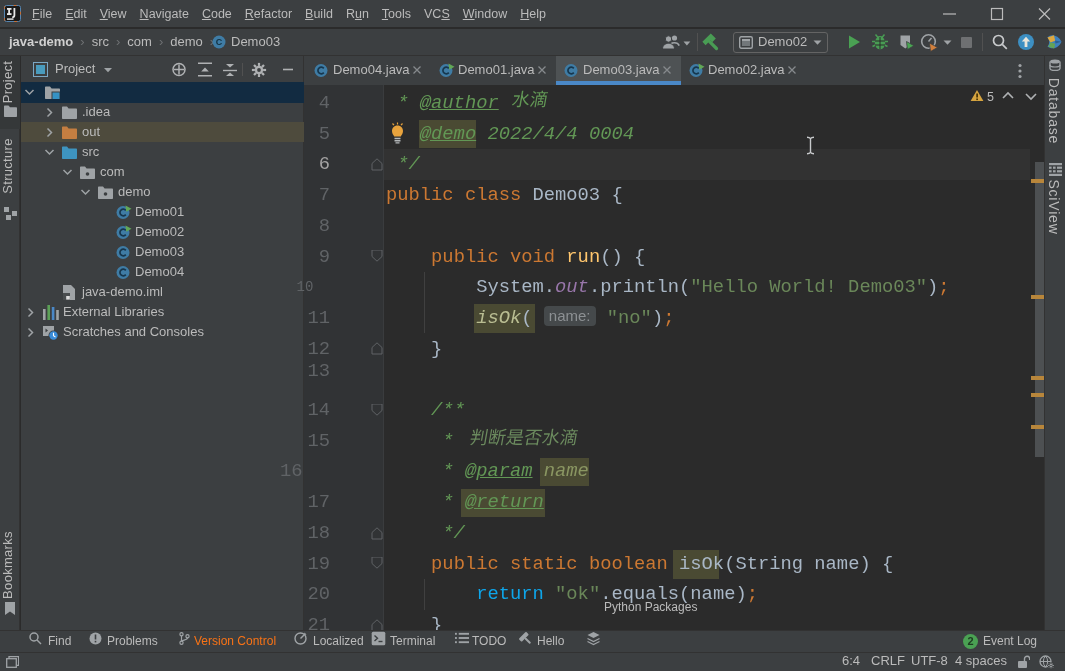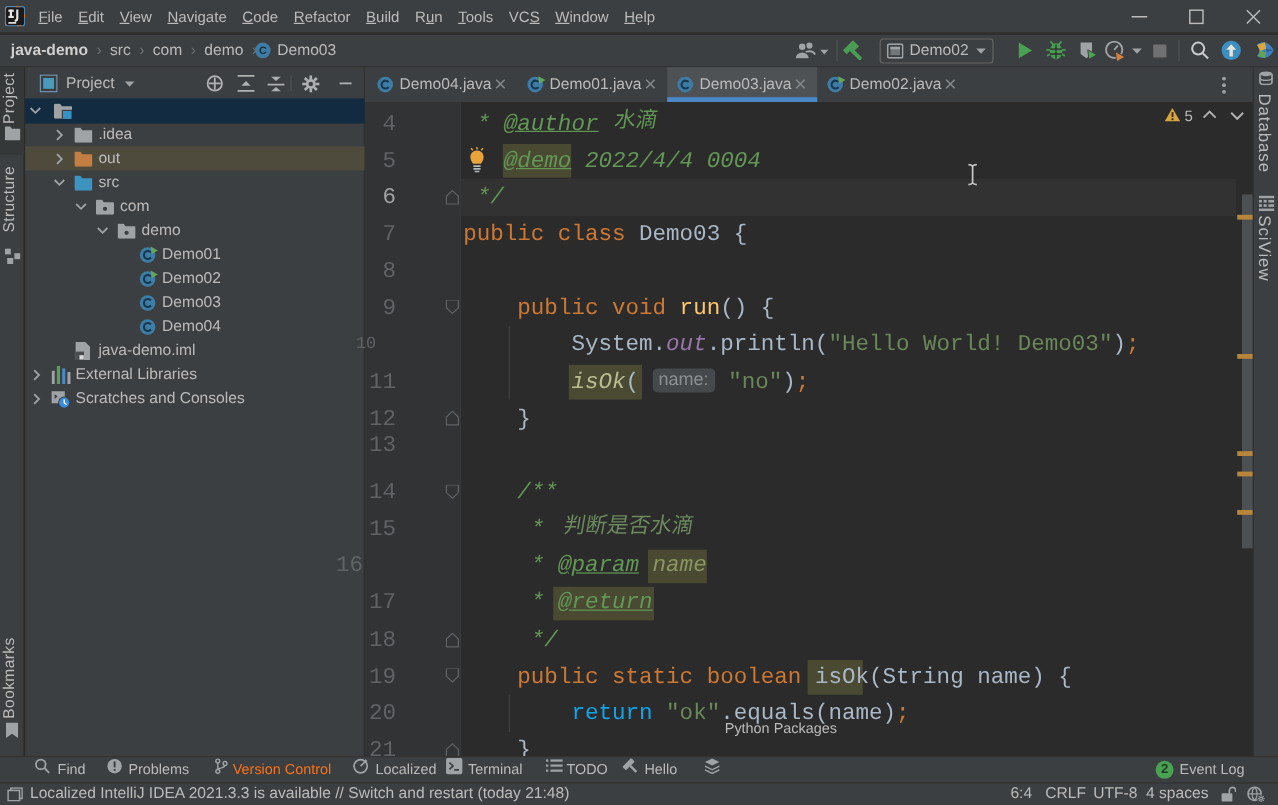--- a/index.html
+++ b/index.html
@@ -498,21 +498,20 @@
         <path d="M1.5 7.5l6 3 6-3M1.5 10.5l6 3 6-3" stroke="#9fa3a6" stroke-width="1.2" fill="none"></path>
       </svg>
     </div>
 <div class="abs" style="left:604px;top:597px;height:21px;line-height:21px;font-size:12px;color:#bbbbbb">Python Packages</div>
 <div class="abs" style="left:963px;top:634px;width:15px;height:15px;border-radius:8px;background:#4aa153;color:#1e3b22;font-size:11px;line-height:15px;text-align:center;font-weight:bold">2</div>
 <div class="abs" style="left:983px;top:631px;height:21px;line-height:21px;font-size:12px;color:#bbbbbb">Event Log</div>
 <svg class="abs" style="left:6px;top:656px" width="13" height="12" viewBox="0 0 13 12">
       <rect x="0.7" y="2.7" width="9.6" height="8.6" fill="none" stroke="#9fa3a6" stroke-width="1.3"></rect>
       <path d="M3 2.5V0.7h9.6v8.6h-2" fill="none" stroke="#9fa3a6" stroke-width="1.3"></path>
     </svg>
-<div class="abs" style="left:25px;top:652px;height:19px;line-height:18px;font-size:13px;color:#bbbbbb;white-space:nowrap">Localized IntelliJ IDEA 2021.3.3 is available // Switch and restart (today 21:48)</div>
 <div class="abs" style="left:842px;top:652px;height:19px;line-height:18px;font-size:13px;color:#bbbbbb;white-space:nowrap">6:4</div>
 <div class="abs" style="left:871px;top:652px;height:19px;line-height:18px;font-size:13px;color:#bbbbbb;white-space:nowrap">CRLF</div>
 <div class="abs" style="left:911px;top:652px;height:19px;line-height:18px;font-size:13px;color:#bbbbbb;white-space:nowrap">UTF-8</div>
 <div class="abs" style="left:955px;top:652px;height:19px;line-height:18px;font-size:13px;color:#bbbbbb;white-space:nowrap">4 spaces</div>
 <svg class="abs" style="left:1017px;top:655px" width="13" height="14" viewBox="0 0 13 14">
       <rect x="1" y="6" width="9" height="7" rx="1" fill="#9fa3a6"></rect>
       <path d="M7.5 6V3.8a2.6 2.6 0 015.2 0V5" fill="none" stroke="#9fa3a6" stroke-width="1.4"></path>
     </svg>
 <svg class="abs" style="left:1039px;top:655px" width="16" height="14" viewBox="0 0 16 14">
       <circle cx="6.5" cy="6.5" r="5.5" fill="none" stroke="#9fa3a6" stroke-width="1.3"></circle>

